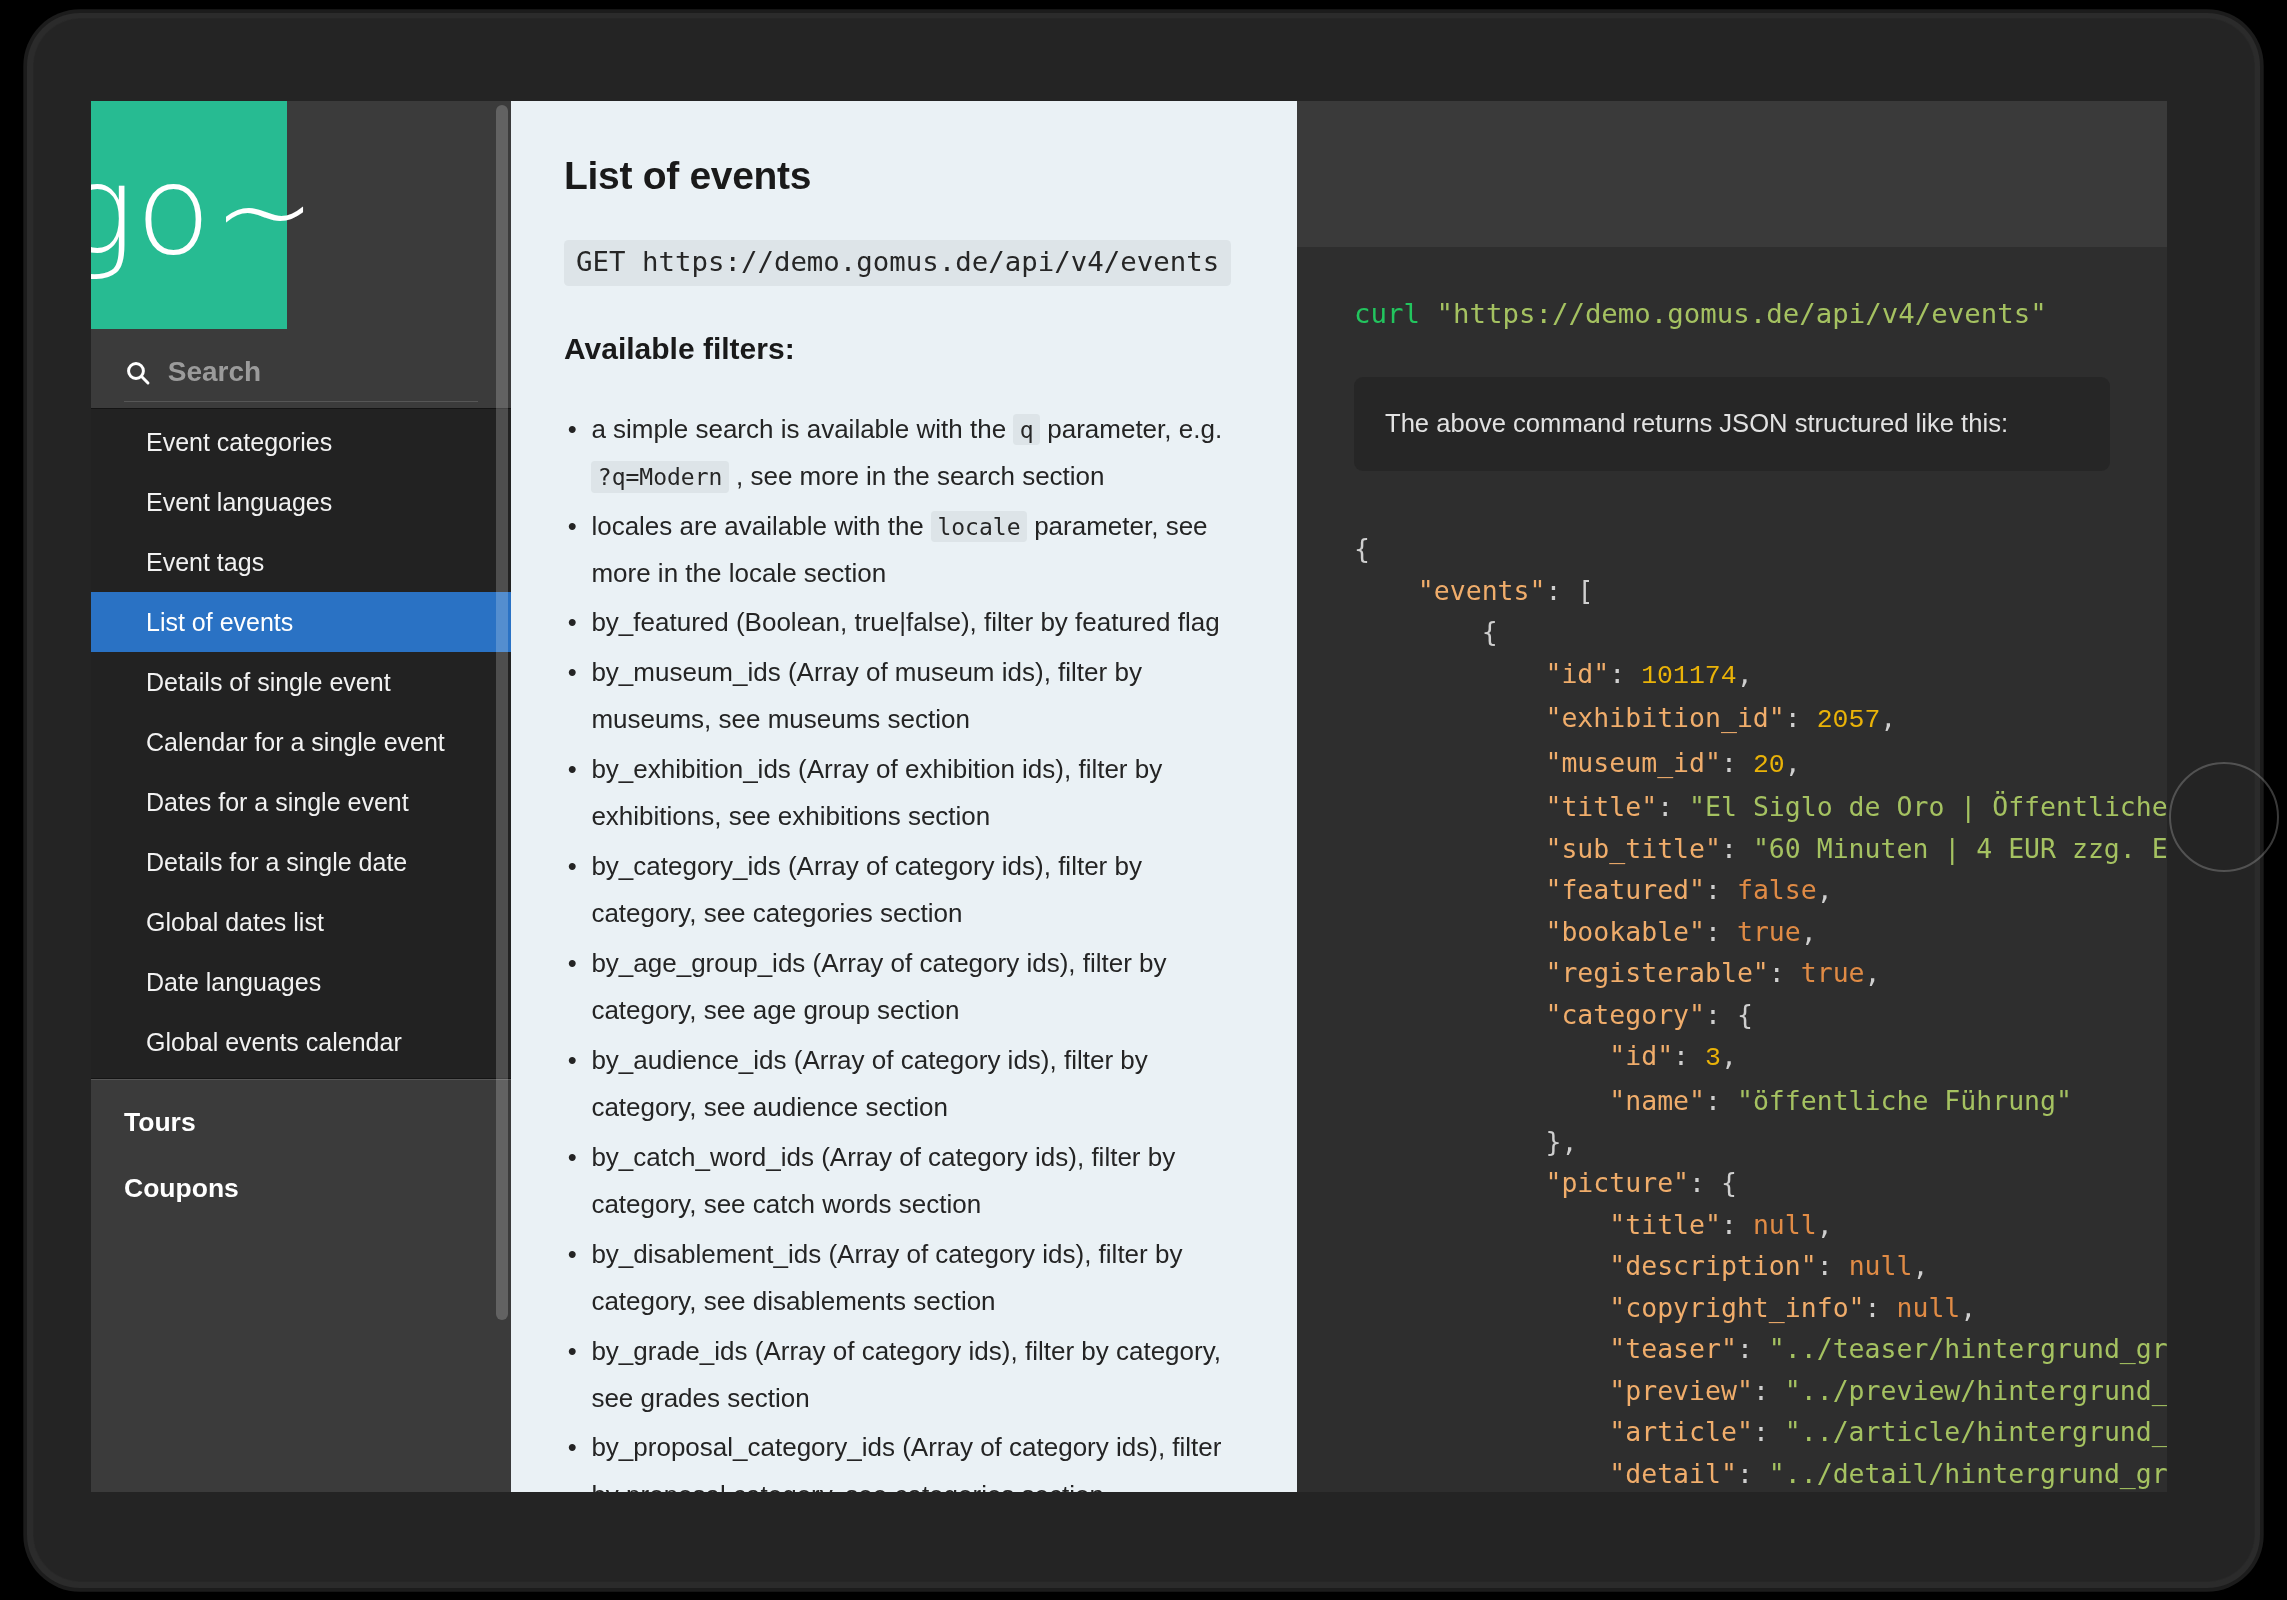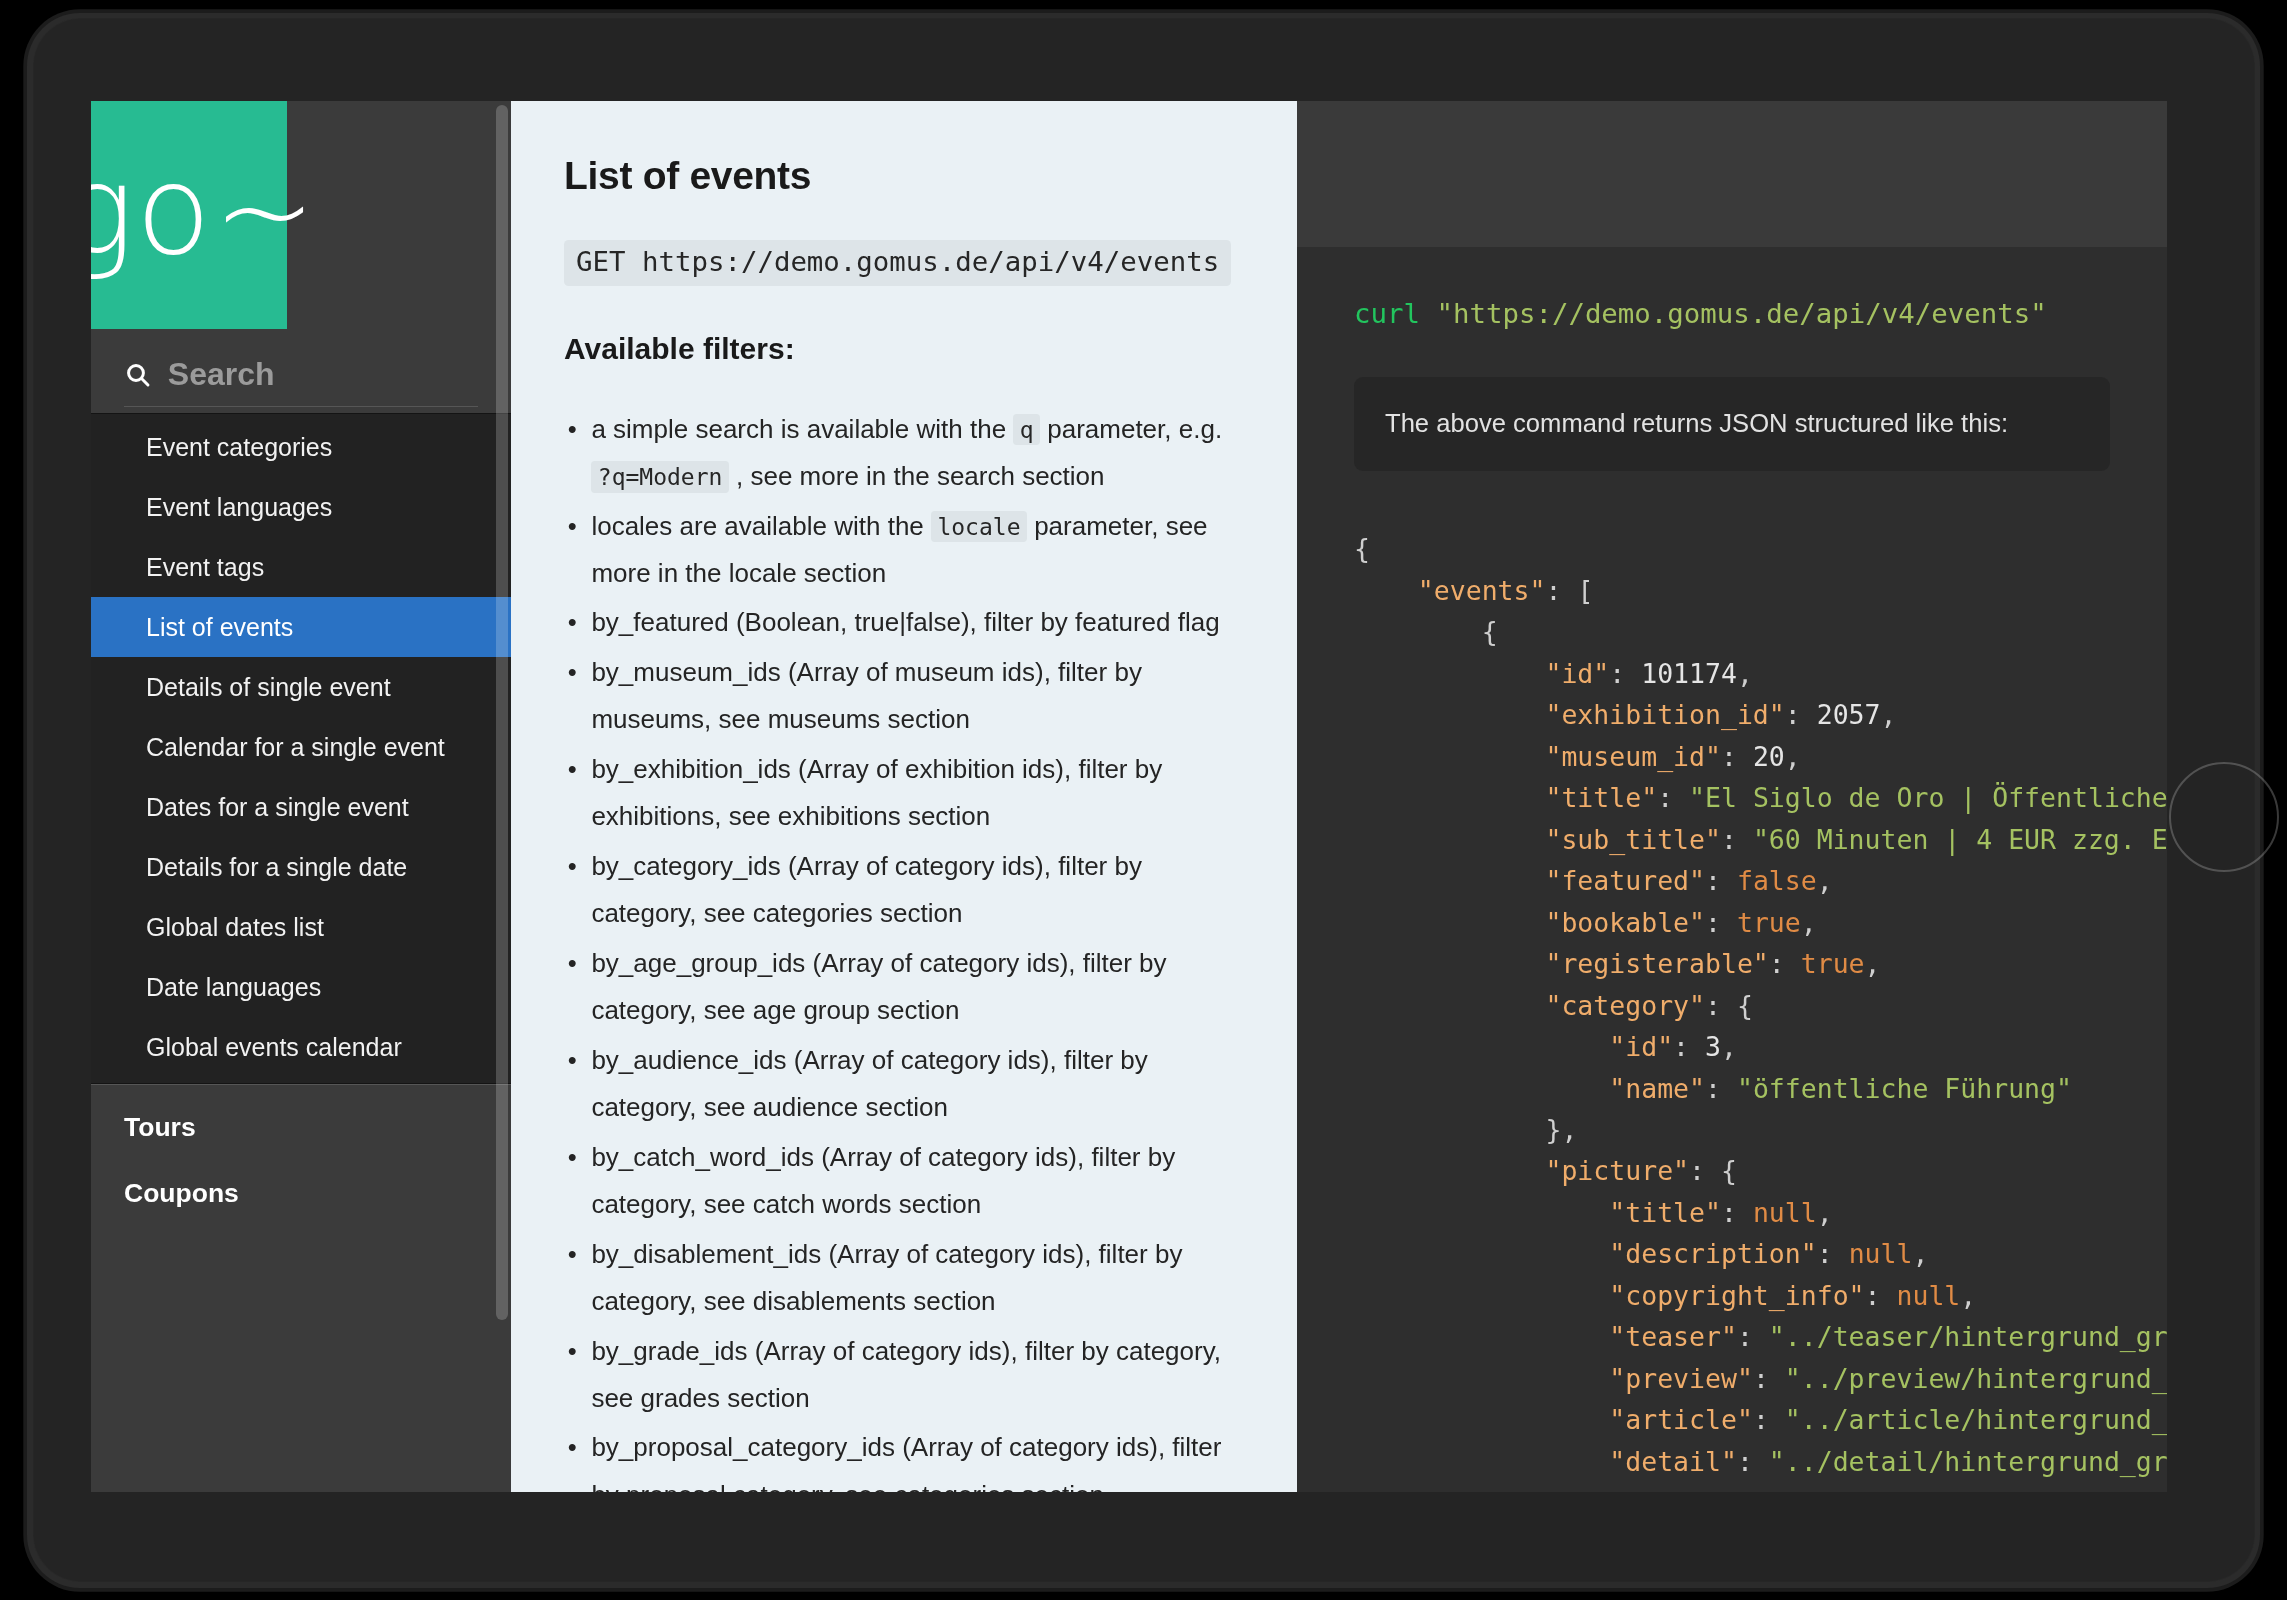--- a/index.html
+++ b/index.html
@@ -109,21 +109,21 @@
     padding-bottom: 12.8px;
     border-bottom: 1.8px solid #565656;
   }
   .search-icon-svg { display: block; }
   .search-input {
     border: 0;
     background: transparent;
     outline: none;
     color: #d6d6d6;
     font-family: "Liberation Sans", sans-serif;
-    font-size: 32px;
+    font-size: 28px;
     font-weight: bold;
     width: 100%;
   }
   .search-input::placeholder { color: #9b9b9b; font-weight: bold; }
 
   .nav-group { padding: 5.5px 0 0 0; }
   .nav-top {
     display: block;
     color: #ffffff;
     font-size: 26.5px;
@@ -242,21 +242,21 @@
   }
   .curl-line {
     padding: 51px 0 0 57px;
     font-family: "DejaVu Sans Mono", monospace;
     font-size: 27.4px;
     white-space: nowrap;
   }
   .tok-cmd { color: #22c55e; }
   .tok-str { color: #a5c261; }
   .tok-key { color: #f0ad6b; }
-  .tok-num { color: #e5e5e5; }
+  .tok-num { color: #eab308; font-family: Liberation Mono, monospace; }
   .tok-bool { color: #e08b45; }
   .tok-punct { color: #cfcfcf; }
 
   .note-box {
     margin: 48px 57px 0 57px;
     background: #262626;
     border-radius: 9.1px;
     padding: 27.4px 31px;
   }
   .note-box p {

